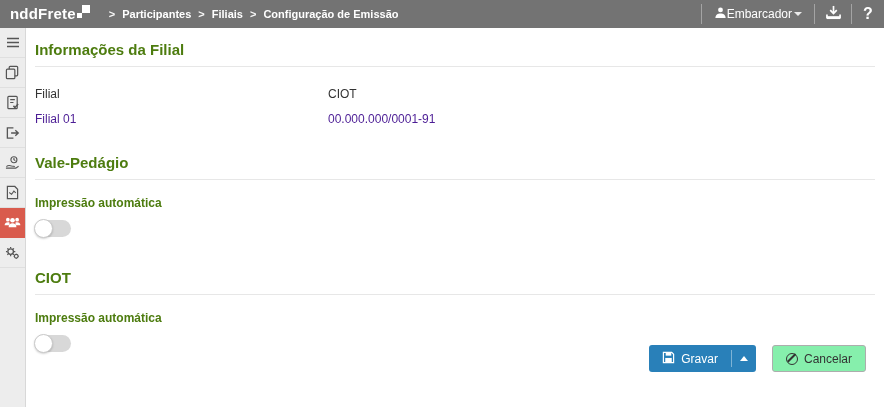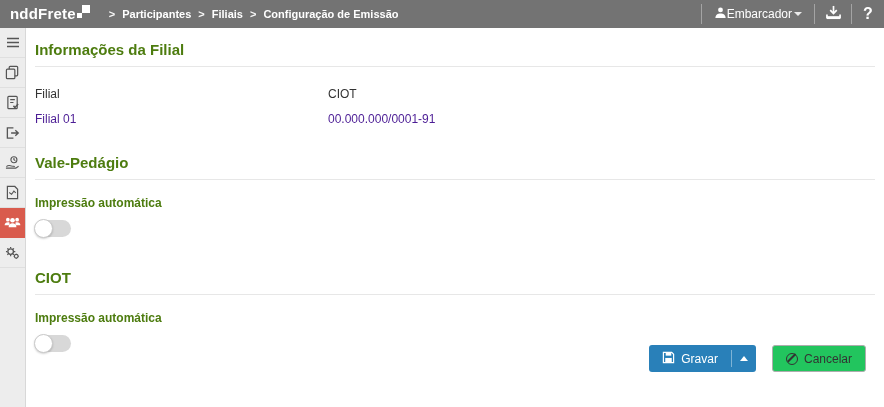--- a/index.html
+++ b/index.html
@@ -52,21 +52,21 @@
   .btn-save-group { display:flex; align-items:stretch; background:#2980b9; border-radius:3px;
                     height:27px; color:#fff; overflow:hidden; }
   .btn-save { display:flex; align-items:center; gap:6px; padding:0 13px; background:none; border:none;
               color:#fff; font-size:12px; font-family:inherit; cursor:pointer; }
   .btn-split-divider { width:1px; background:rgba(255,255,255,.4); margin:5px 0; }
   .btn-caret { display:flex; align-items:center; justify-content:center; width:24px; background:none;
                border:none; cursor:pointer; }
   .caret-up { width:0; height:0; border-left:4px solid transparent; border-right:4px solid transparent;
               border-bottom:5px solid #fff; }
   .btn-cancel { display:flex; align-items:center; gap:6px; height:27px; padding:0 13px;
-                background:#22c55e; border:1px solid #adadad; border-radius:3px; color:#333;
+                background:#86efac; border:1px solid #adadad; border-radius:3px; color:#333;
                 font-size:12px; font-family:inherit; cursor:pointer; }
   .no-icon { width:12px; height:12px; border:1.5px solid #333; border-radius:50%; position:relative; }
   .no-icon::after { content:''; position:absolute; left:-1px; top:3.6px; width:11px; height:1.5px;
                     background:#333; transform:rotate(-45deg); }
 </style>
 </head>
 <body>
 
 <div class="topbar">
   <div class="logo">

